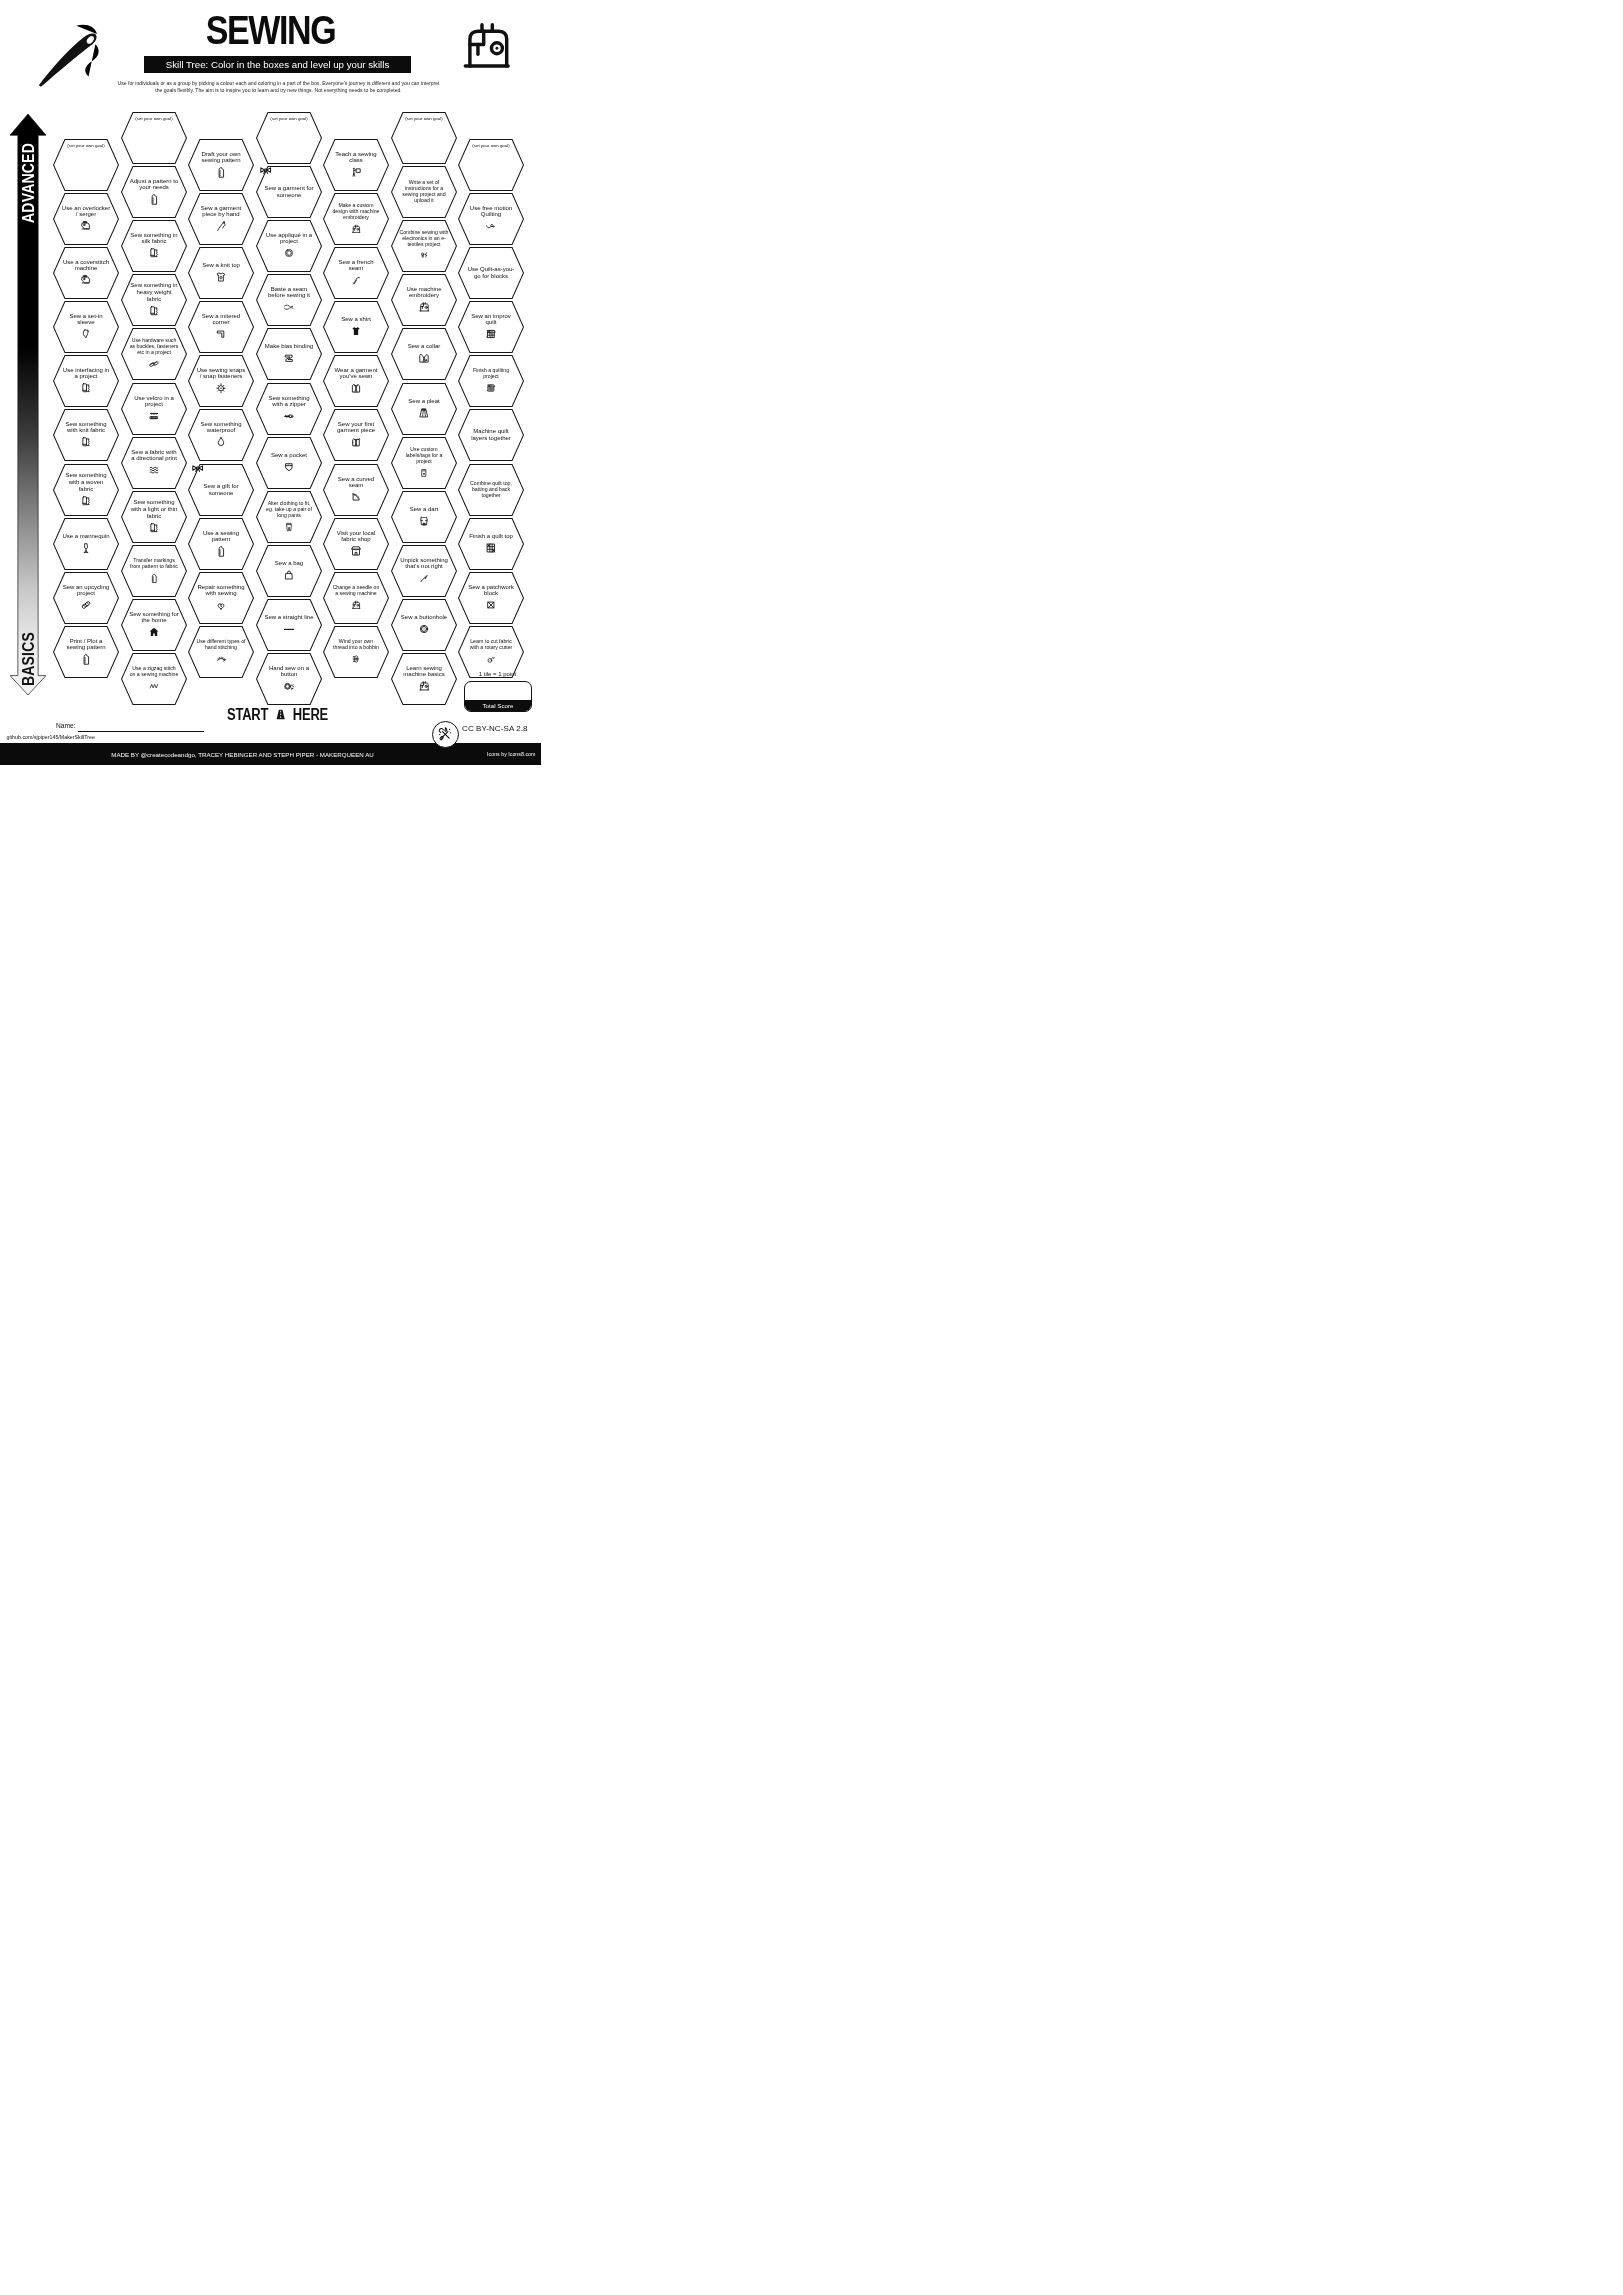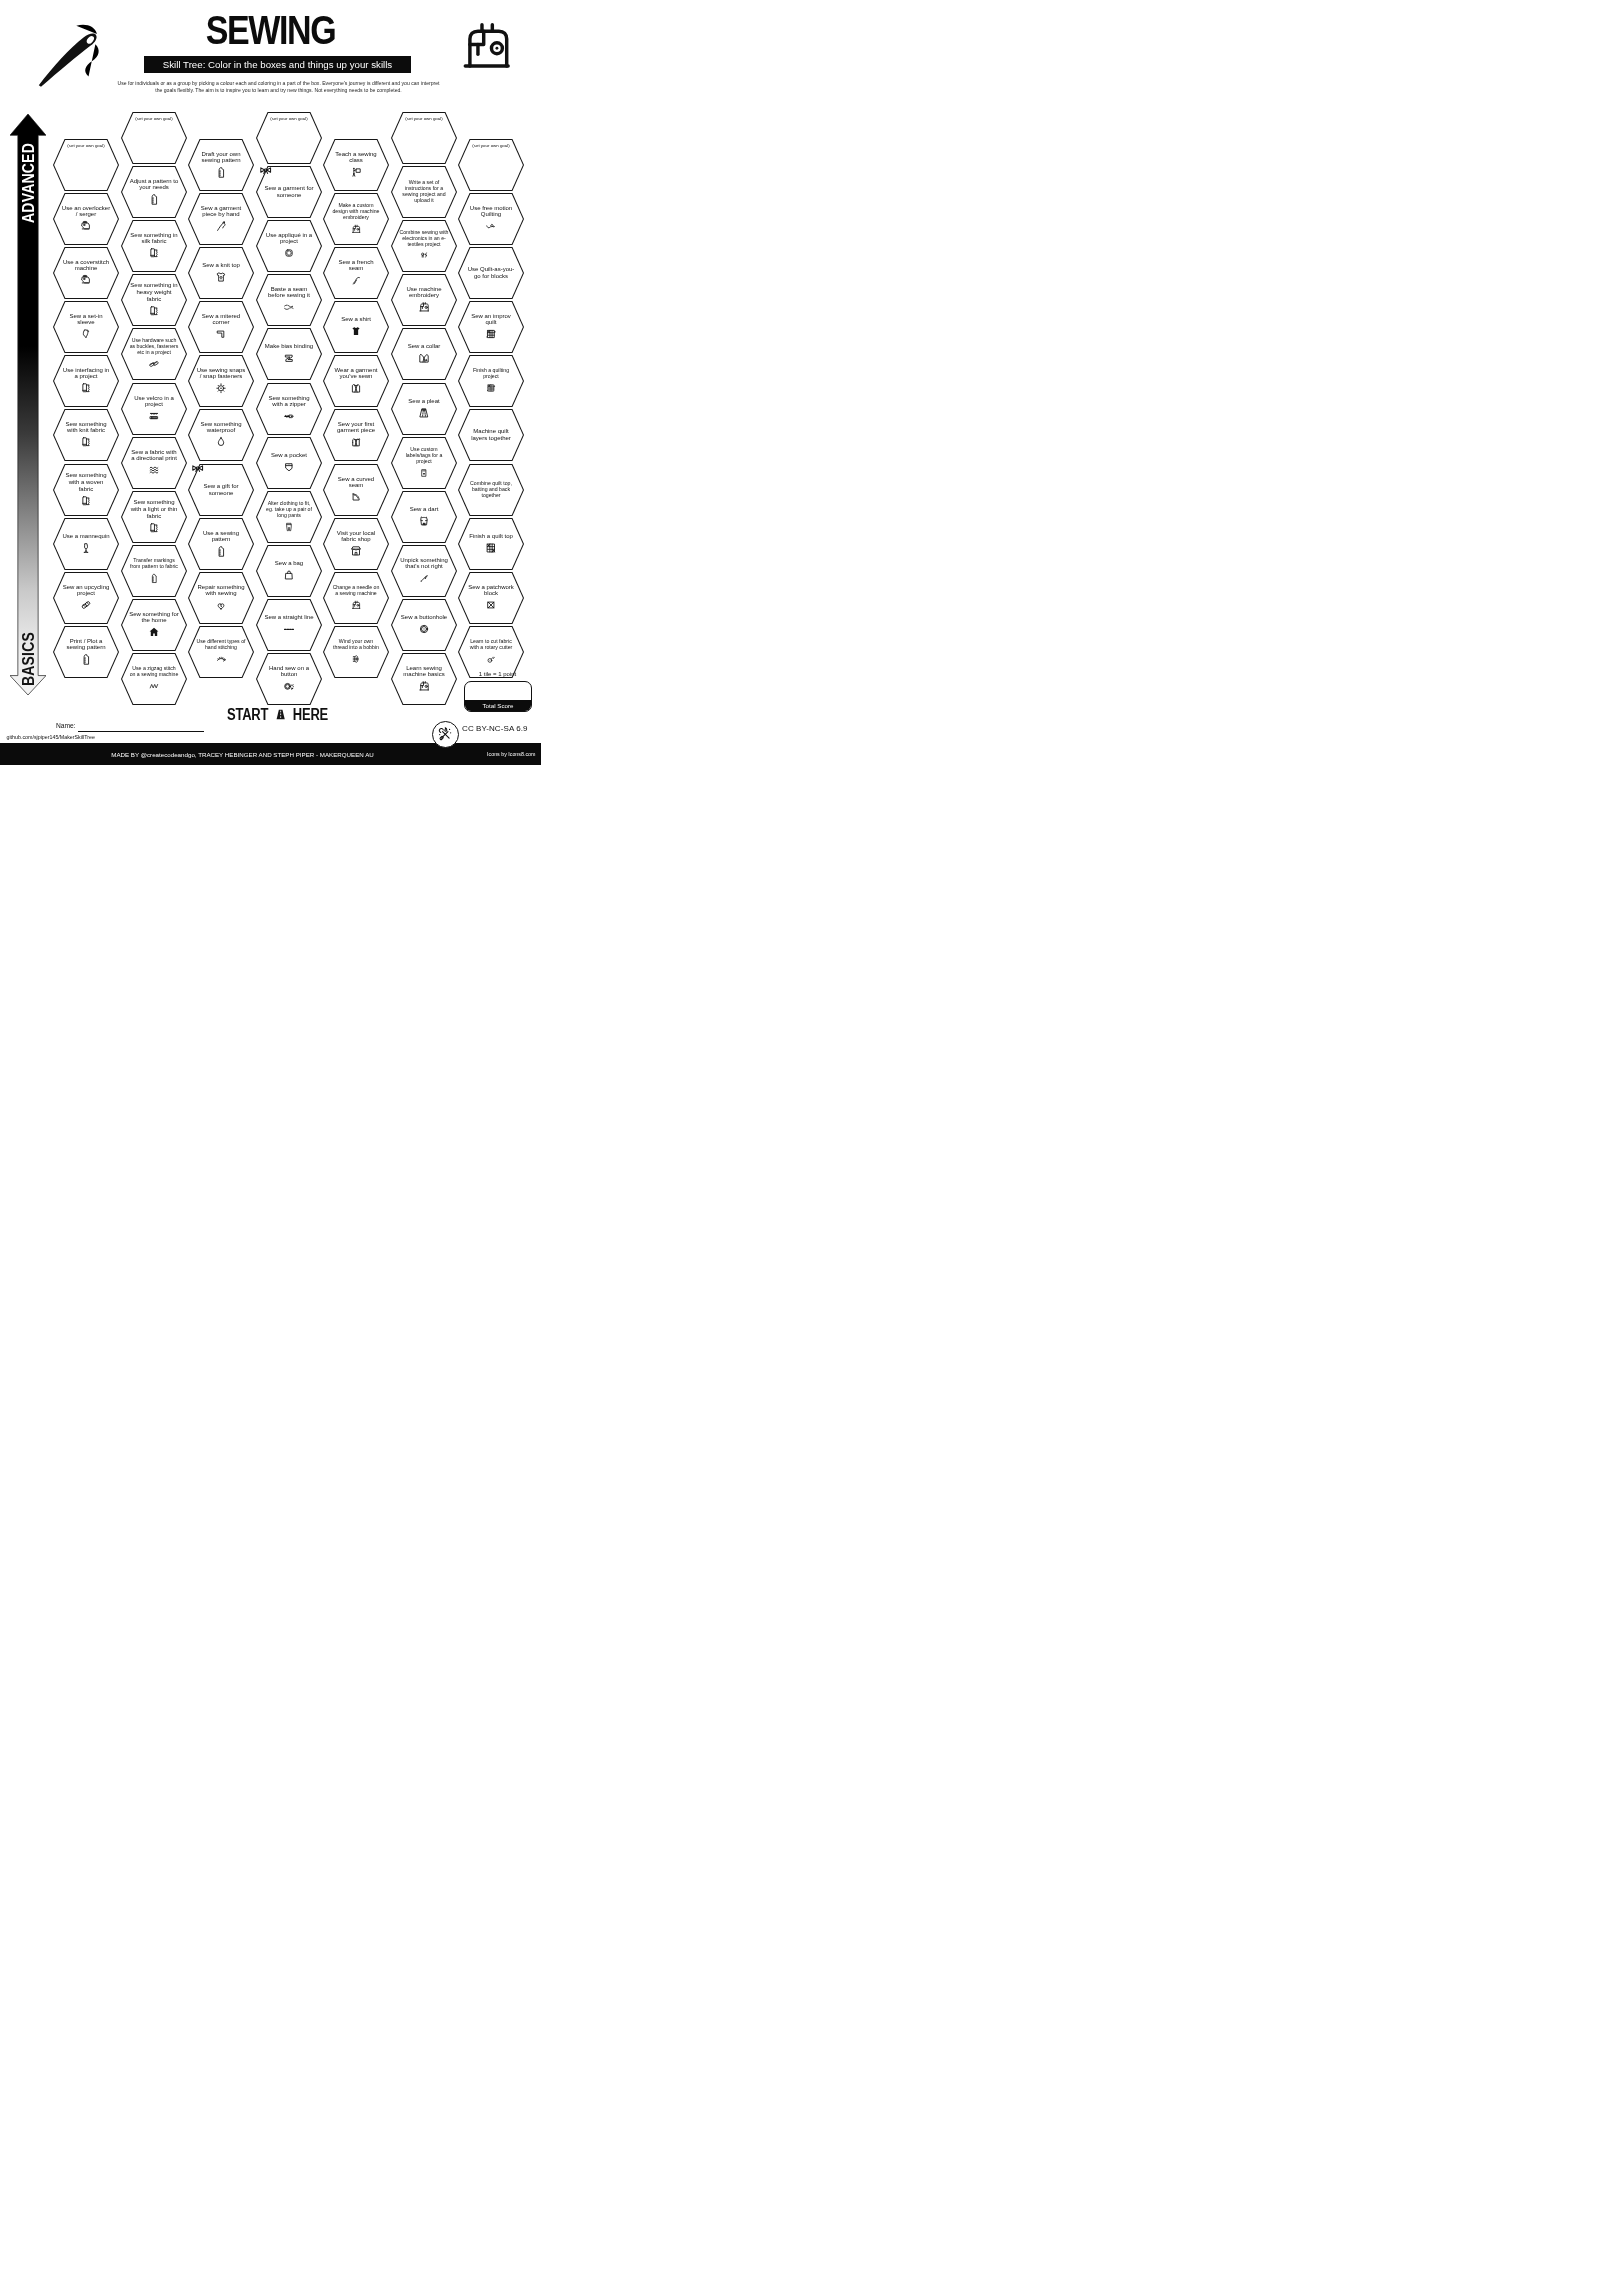--- a/index.html
+++ b/index.html
@@ -335,21 +335,21 @@
 </svg>
 
 <div class="page">
 
   <svg class="hdr-needle" viewBox="0 0 24 24">
       <use href="#sym-bigneedle"></use>
     </svg>
 
   <div class="title">SEWING</div>
   <div class="subtitle">
-      <span>Skill Tree:  Color in the boxes and things up your skills</span>
+      <span>Skill Tree:  Color in the boxes and level up your skills</span>
     </div>
   <div class="intro">Use for individuals or as a group by picking a colour each and coloring in a part of the box.  Everyone's journey is different and you can interpret the goals flexibly.  The aim is to inspire you to learn and try new things. Not everything needs to be completed.</div>
 
   <svg class="hdr-machine icon-xl" viewBox="0 0 24 24">
       <use href="#sym-machine"></use>
     </svg>
 
   <svg class="axis" viewBox="0 0 78 1256" preserveAspectRatio="none">
     <path d="M39 0 L78 46 L61 46 L61 1214 L78 1214 L39 1256 L0 1214 L17 1214 L17 46 L0 46 Z" fill="url(#gradArrow)" stroke="#1a1a1a" stroke-width="1.5"></path>
   </svg>
@@ -1007,20 +1007,20 @@
     <div class="score-bar">
       <span>Total Score</span>
     </div>
   </div>
 
   <div class="cc-logo">
     <svg viewBox="0 0 24 24">
         <use href="#sym-tools"></use>
       </svg>
   </div>
-  <div class="license">CC BY-NC-SA 6.9</div>
+  <div class="license">CC BY-NC-SA 2.8</div>
 
   <div class="footer">
     <div class="credit">MADE BY @createcodeandgo, TRACEY HEBINGER  AND STEPH PIPER  -  MAKERQUEEN AU</div>
     <div class="icons-credit">Icons by Icons8.com</div>
   </div>
 </div>
 
 
 </body></html>

